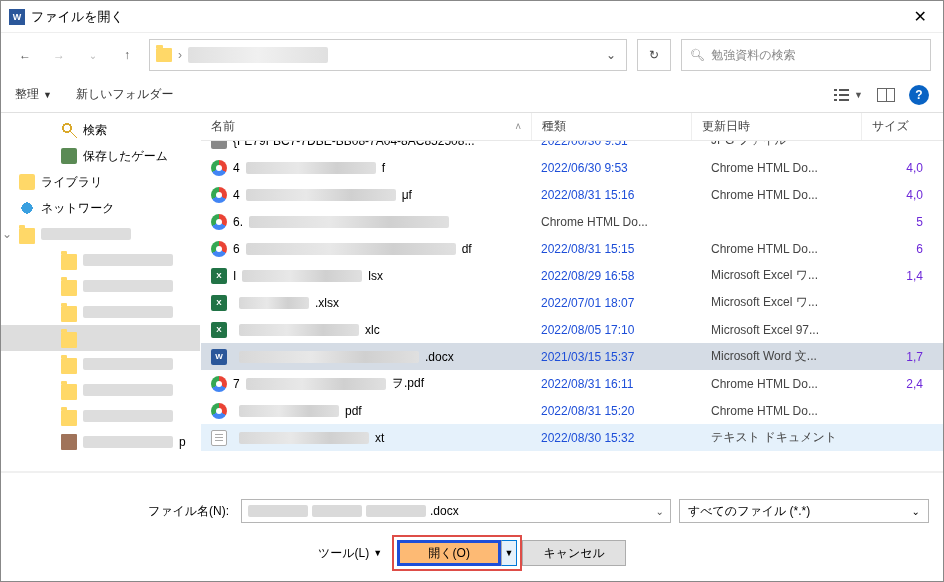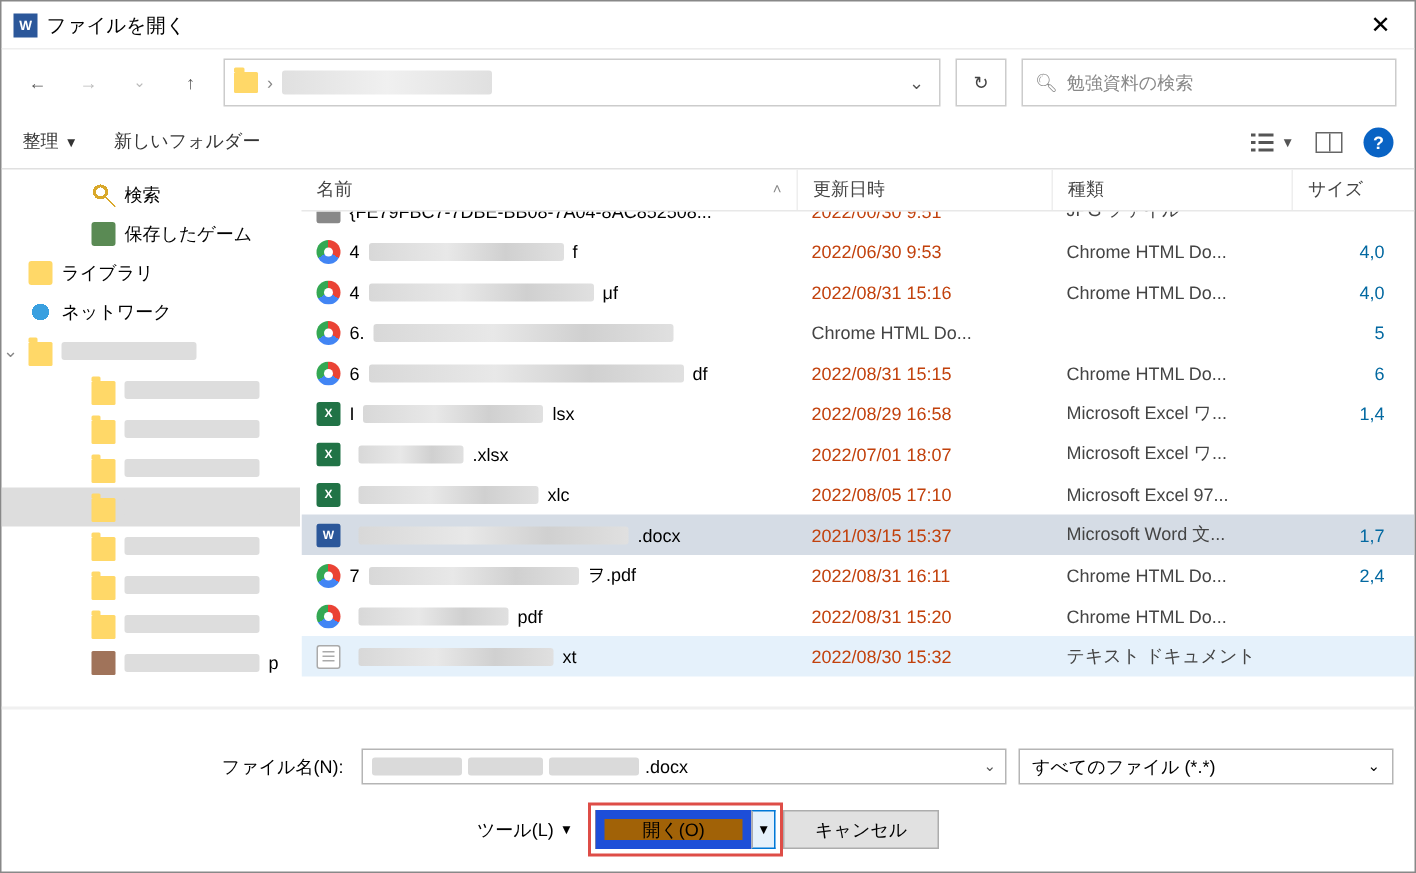--- a/index.html
+++ b/index.html
@@ -62,44 +62,44 @@
   .ch.date { width:170px;}
   .ch.type { width:160px;}
   .ch.size { flex:1;}
   .rows { flex:1; overflow-x:scroll; overflow-y:scroll;}
   .rowwrap { min-width: 100%;}
   .frow { height:27px; display:flex; align-items:center; cursor:pointer;}
   .frow.sel { background:#d5dce5;}
   .frow.hov { background:#e5f1fb;}
   .fc { overflow:hidden; white-space:nowrap; text-overflow:ellipsis; }
   .fc.name { width:330px; display:flex; align-items:center; gap:6px; padding-left:10px;}
-  .fc.date { width:170px; padding-left:10px; color:#c2410c;}
+  .fc.date { width:170px; padding-left:10px; color:#1d4ed8;}
   .fc.type { width:160px; padding-left:10px; color:#444;}
-  .fc.size { flex:1; text-align:right; padding-right:20px; color:#0369a1;}
+  .fc.size { flex:1; text-align:right; padding-right:20px; color:#6d28d9;}
   .fic { width:16px; height:16px; flex-shrink:0; border-radius:2px; display:flex; align-items:center; justify-content:center; font-size:8px; color:#fff; font-weight:bold;}
   .fic.chrome { background: conic-gradient(#ea4335 0 120deg,#4285f4 120deg 240deg,#34a853 240deg); border-radius:50%; position:relative;}
   .fic.chrome::after{content:"";position:absolute;width:6px;height:6px;background:#fff;border-radius:50%;}
   .fic.excel { background:#217346;}
   .fic.word { background:#2b579a;}
   .fic.txt { background:#fff; border:1px solid #aaa;}
   .fic.txt::after { content:""; position:absolute; width:8px; height:1px; background:#aaa; box-shadow: 0 3px #aaa, 0 -3px #aaa;}
   .fic.jpg { background:#888;}
   .blurname { height:12px; background:linear-gradient(90deg,#d8d8d8 0%,#e8e8e8 40%,#d0d0d0 70%,#e0e0e0 100%); border-radius:2px; filter:blur(0.4px); display:inline-block;}
   
   .footer { border-top: 2px solid #f0f0f0; padding: 26px 14px 10px 14px; }
   .fnrow { display:flex; align-items:center; gap:8px; margin-bottom:12px;}
   .fnrow .lbl { width:218px; text-align:right; padding-right:4px;}
   .fnbox { flex:1; height:24px; border:1px solid #b5b5b5; display:flex; align-items:center; padding:0 6px; gap:6px;}
   .fnbox .blurv { flex:1; height:14px; display:flex; align-items:center; gap:4px;}
   .fnbox .blurv .b { height:12px; background:#dadada; border-radius:2px; filter:blur(0.5px);}
   .ftcombo { width:250px; height:24px; border:1px solid #b5b5b5; display:flex; align-items:center; justify-content:space-between; padding:0 8px; cursor:pointer;}
   .btnrow { display:flex; align-items:center; justify-content:center; }
   .toolslbl { display:flex; align-items:center; gap:4px; margin-right:10px; cursor:pointer;}
   .btn { height:26px; border:1px solid #adadad; background:#e1e1e1; display:flex; align-items:center; justify-content:center; cursor:pointer;}
-  .btn.open { width:104px; border:6px solid #1d4ed8; background:#a16207;}
+  .btn.open { width:104px; border:3px solid #1d4ed8; background:#fdba74;}
   .btn.cancel { width:104px;}
   .openbox { border:2px solid #de4d47; padding:3px; display:flex;}
   .splitdd { width:16px; border-left:1px solid #adadad; height:26px; display:flex; align-items:center; justify-content:center; background:#e5f1fb; border-top:1px solid #0078d7; border-right:1px solid #0078d7; border-bottom:1px solid #0078d7; font-size:9px; cursor:pointer;}
   
   ::-webkit-scrollbar { width:16px; height:16px;}
   ::-webkit-scrollbar-track { background:#f0f0f0;}
   ::-webkit-scrollbar-thumb { background:#c0c0c0;}
   ::-webkit-scrollbar-button { background:#f0f0f0; height:16px; width:16px;}
 </style>
 </head>
@@ -221,22 +221,22 @@
         <span>p</span>
       </div>
     </div>
 
   <div class="listarea">
     <div class="colhead">
       <div class="ch name">
         <span>名前</span>
         <span class="sort">˄</span>
       </div>
+      <div class="ch type">種類</div>
       <div class="ch date">更新日時</div>
-      <div class="ch type">種類</div>
       <div class="ch size">サイズ</div>
     </div>
     <div class="rows" id="rows">
         <div class="rowwrap" id="rowwrap">
           <div class="frow" style="margin-top: -14px;">
             <div class="fc name">
               <span class="fic jpg"></span>
               <span>{FE79FBC7-7DBE-BB08-7A04-8AC852508...</span>
               <span></span>
             </div>

